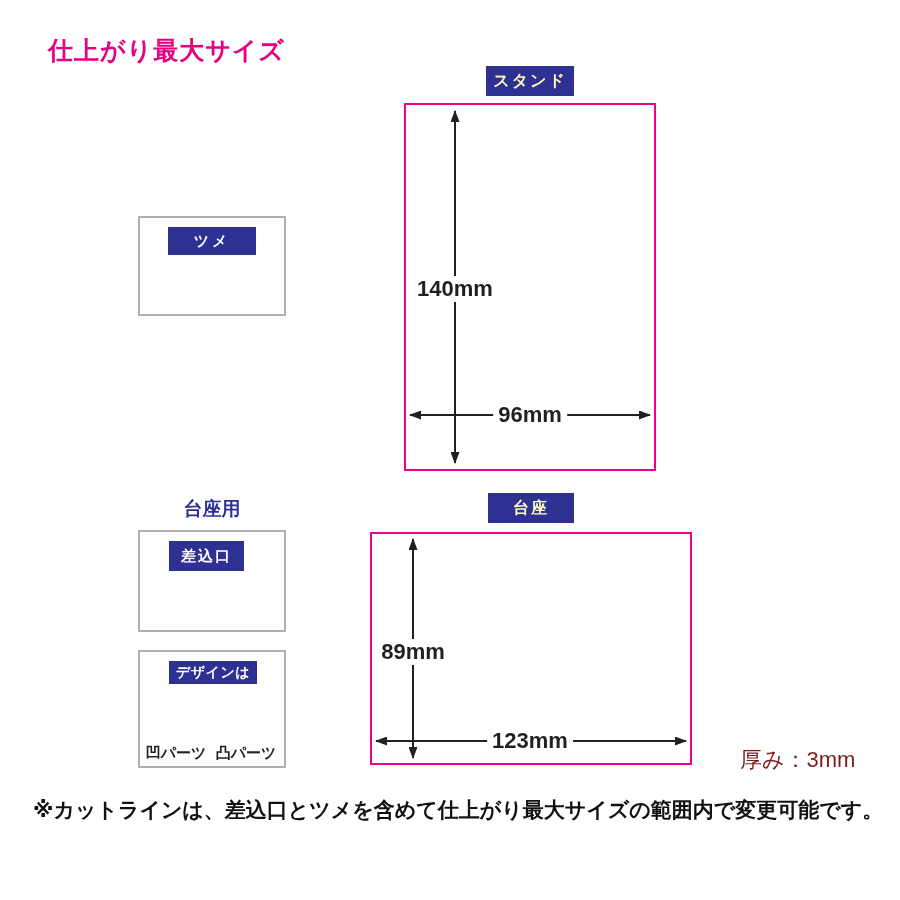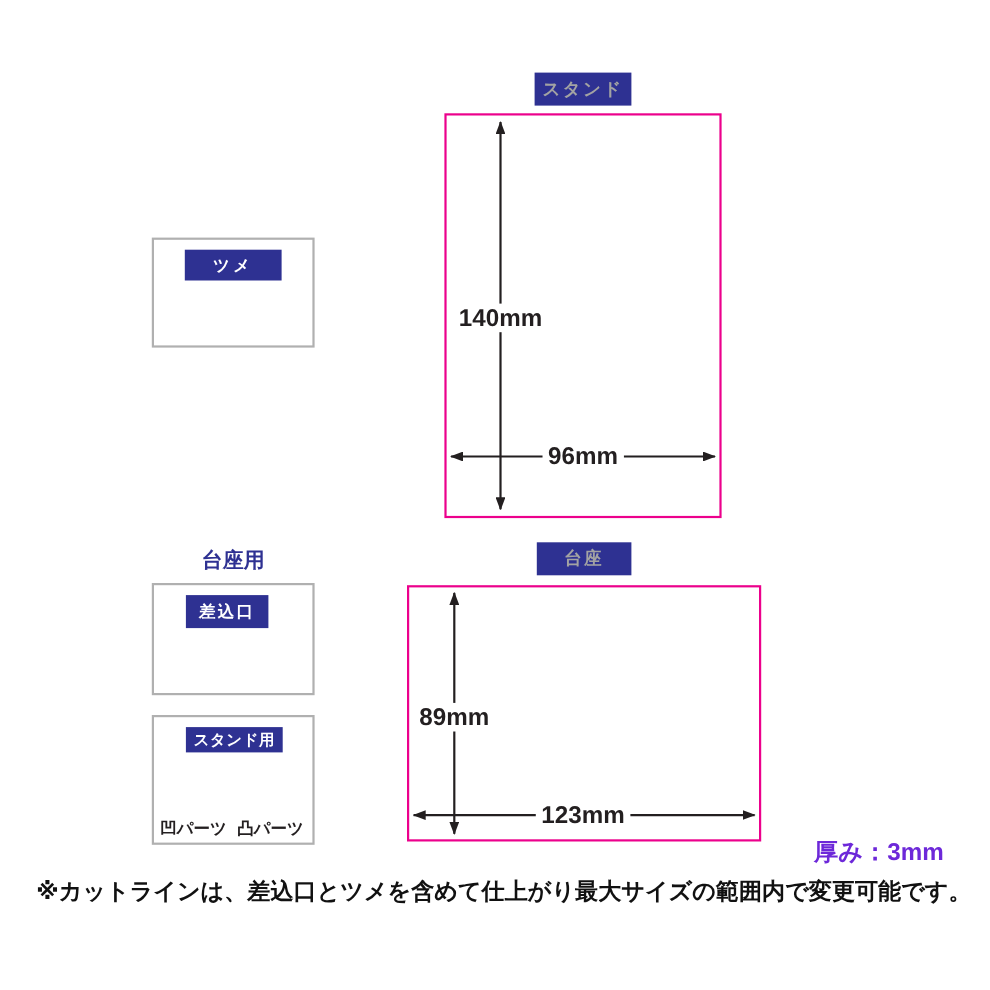--- a/index.html
+++ b/index.html
@@ -12,21 +12,21 @@
   .stage{position:absolute;left:0;top:0;width:900px;height:900px;}
   .abs{position:absolute;}
 
   .title{
     left:48px;top:34px;
     font-size:25px;font-weight:bold;color:#e4007f;letter-spacing:1px;
     white-space:nowrap;
   }
 
   .tag{
-    background:#2e3192;color:#a3a3a3;font-weight:bold;
+    background:#2e3192;color:#fef9c3;font-weight:bold;
     display:flex;align-items:center;justify-content:center;
     letter-spacing:2px;
   }
   .tag-stand{left:486px;top:66px;width:88px;height:30px;font-size:16px;}
   .tag-base{left:488px;top:493px;width:86px;height:30px;font-size:16px;}
 
   .cutrect{border:2px solid #ec008c;background:#ffffff;box-sizing:border-box;}
   .rect-stand{left:404px;top:103px;width:252px;height:368px;}
   .rect-base{left:370px;top:532px;width:322px;height:233px;}
 
@@ -67,36 +67,36 @@
   .chip-conn{left:169px;top:661px;width:88px;height:23px;font-size:14px;letter-spacing:0.5px;}
 
   .part-label{
     font-size:15px;font-weight:bold;color:#231f20;
     transform:translateX(-50%);white-space:nowrap;
   }
   .label-concave{left:176px;top:744px;}
   .label-convex{left:246px;top:744px;}
 
   .thickness{
-    left:740px;top:745px;font-size:22px;font-weight:bold;color:#6d28d9;
+    left:740px;top:745px;font-size:22px;font-weight:normal;color:#7f1d1d;
     white-space:nowrap;
-    margin-top:15px;
   }
 
   .note{
     left:33px;font-size:21px;font-weight:bold;color:#111111;white-space:nowrap;
   }
   .note-1{top:796px;}
   .note-2{top:838px;}
 </style>
 </head>
 <body>
 
 <div class="stage">
 
+  <div class="abs title">仕上がり最大サイズ</div>
 
   <div class="abs cutrect rect-stand"></div>
   <div class="abs cutrect rect-base"></div>
 
   <div class="abs tag tag-stand">スタンド</div>
   <div class="abs tag tag-base">台座</div>
 
   <svg class="abs svg-layer" width="900" height="900" viewBox="0 0 900 900" xmlns="http://www.w3.org/2000/svg">
     <defs>
       <marker id="ah" markerWidth="12" markerHeight="9" refX="11" refY="4.5" orient="auto-start-reverse" markerUnits="userSpaceOnUse">
@@ -126,21 +126,21 @@
   <div class="abs dim dim-base-w">123mm</div>
 
   <div class="abs partbox box-stand"></div>
   <div class="abs chip chip-tsume">ツメ</div>
 
   <div class="abs parts-heading heading-base">台座用</div>
   <div class="abs partbox box-base"></div>
   <div class="abs chip chip-slot">差込口</div>
 
   <div class="abs partbox box-conn"></div>
-  <div class="abs chip chip-conn">スタンド用</div>
+  <div class="abs chip chip-conn">デザインは</div>
   <div class="abs part-label label-concave">凹パーツ</div>
   <div class="abs part-label label-convex">凸パーツ</div>
 
   <div class="abs thickness">厚み：3mm</div>
 
   <div class="abs note note-1">※カットラインは、差込口とツメを含めて仕上がり最大サイズの範囲内で変更可能です。</div>
 
 </div>
 
 </body></html>

